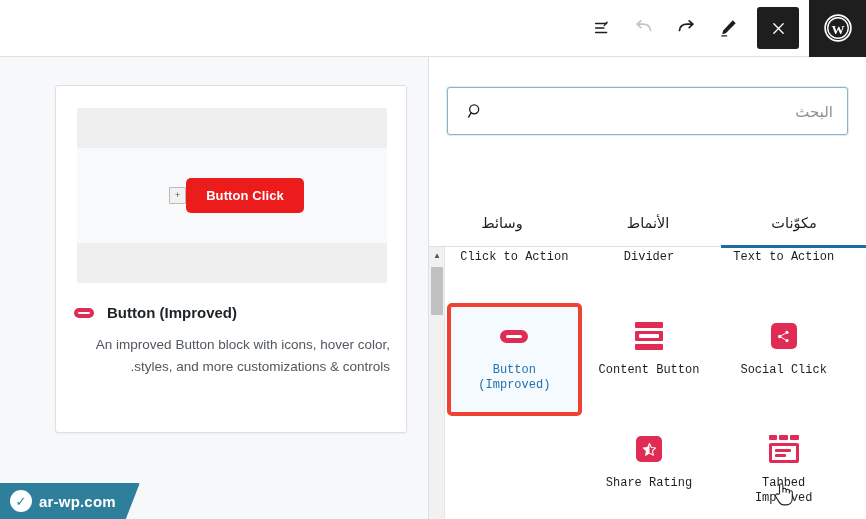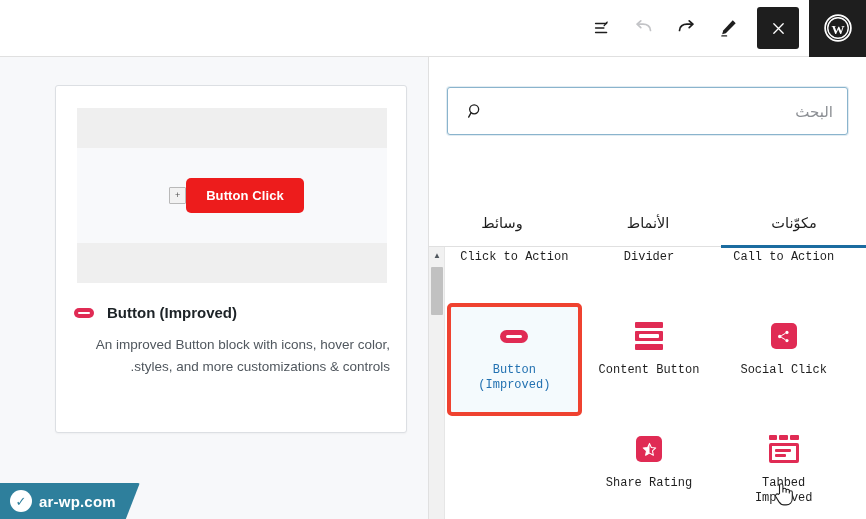--- a/index.html
+++ b/index.html
@@ -571,21 +571,21 @@
         <span>وسائط</span>
       </div>
     </div>
 
     <div class="blocks-scroll">
       <div class="blocks-viewport">
         <div class="block-grid">
 
           <div class="block-item">
             <div class="block-icon"></div>
-            <div class="block-label">Call to Action</div>
+            <div class="block-label">Text to Action</div>
           </div>
           <div class="block-item">
             <div class="block-icon"></div>
             <div class="block-label">Divider</div>
           </div>
 
           <div class="block-item">
             <div class="block-icon">
               <div class="ic-sq">
                 <svg width="16" height="16" viewBox="0 0 24 24">

